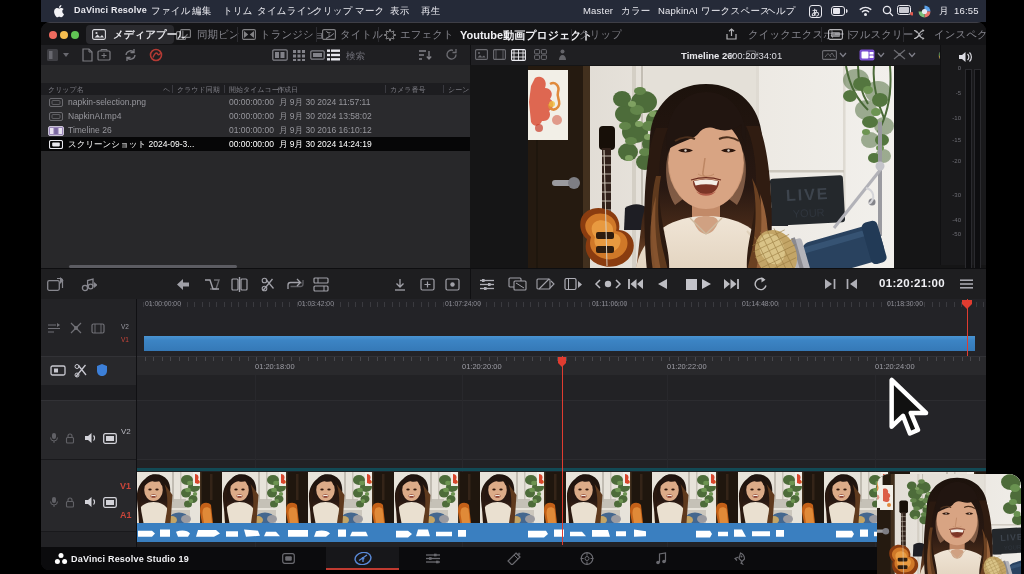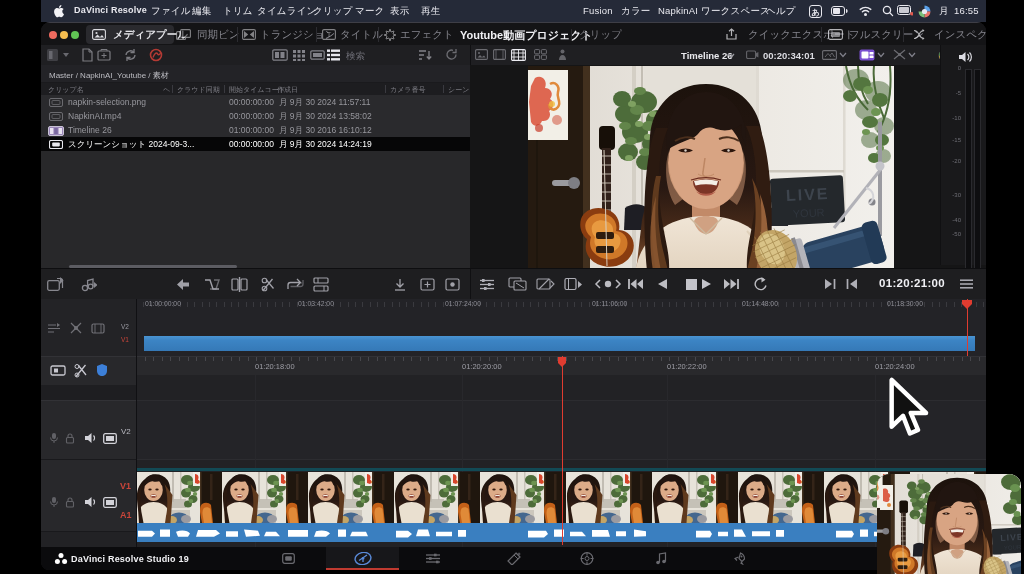--- a/index.html
+++ b/index.html
@@ -27,21 +27,21 @@
         </svg>
  <span class="mi" style="left:33px;font-weight:bold;font-size:9px">DaVinci Resolve</span>
  <span class="mi" style="left:110px">ファイル</span>
  <span class="mi" style="left:151px">編集</span>
  <span class="mi" style="left:182px">トリム</span>
  <span class="mi" style="left:216px">タイムライン</span>
  <span class="mi" style="left:272px">クリップ</span>
  <span class="mi" style="left:314px">マーク</span>
  <span class="mi" style="left:349px">表示</span>
  <span class="mi" style="left:380px">再生</span>
- <span class="mi" style="left:542px">Fusion</span>
+ <span class="mi" style="left:542px">Master</span>
  <span class="mi" style="left:580px">カラー</span>
  <span class="mi" style="left:617px">NapkinAI</span>
  <span class="mi" style="left:660px">ワークスペース</span>
  <span class="mi" style="left:725px">ヘルプ</span>
 
  <svg class="icn" style="left:768px;top:5px" width="13" height="13" viewBox="0 0 13 13">
           <rect x="0.5" y="0.5" width="12" height="12" rx="2.5" fill="none" stroke="#e8e8ee"></rect>
           <text x="6.5" y="9.5" font-size="8" fill="#e8e8ee" text-anchor="middle" font-weight="bold">あ</text>
         </svg>
  <svg class="icn" style="left:790px;top:5px" width="17" height="12" viewBox="0 0 17 12">
@@ -225,21 +225,21 @@
             <path d="M1 11c0-3 1.5-5 3.5-5s3.5 2 3.5 5z" fill="#b8b8c0"></path>
           </svg>
  <span class="ab" style="left:640px;top:5px;font-size:9.5px;font-weight:bold;color:#e8e8ec">Timeline 26</span>
  <svg class="icn" style="left:686px;top:8px" width="8" height="6" viewBox="0 0 8 6">
             <path d="M1 1l3 3.5L7 1" fill="none" stroke="#9a9aa0" stroke-width="1.3"></path>
           </svg>
  <svg class="icn" style="left:705px;top:4px" width="13" height="11" viewBox="0 0 13 11" opacity=".45">
             <rect x="0.6" y="2" width="9" height="7.5" rx="1.2" fill="none" stroke="#b8b8c0" stroke-width="1.1"></rect>
             <path d="M9.6 4.5 12.4 3v5.5L9.6 7z" fill="#b8b8c0"></path>
           </svg>
- <span class="ab" style="left:722px;top:5px;font-size:9.5px;font-weight:bold;color:#dcdce2">00:20:34:01</span>
+ <span class="ab" style="left:691px;top:5px;font-size:9.5px;font-weight:normal;color:#dcdce2">00:20:34:01</span>
  <svg class="icn" style="left:781px;top:4.5px" width="15" height="10" viewBox="0 0 15 10" opacity=".5">
             <rect x="0.6" y="0.6" width="13.8" height="8.8" rx="1.2" fill="none" stroke="#b8b8c0" stroke-width="1.1"></rect>
             <path d="M3 7l3-3.5L9 7M8 5.5 10 3l2.5 4" fill="none" stroke="#b8b8c0" stroke-width=".9"></path>
           </svg>
  <svg class="icn" style="left:798px;top:7px" width="8" height="6" viewBox="0 0 8 6">
             <path d="M1 1l3 3.5L7 1" fill="none" stroke="#80808a" stroke-width="1.2"></path>
           </svg>
  <svg class="icn" style="left:818px;top:3.5px" width="16" height="12" viewBox="0 0 16 12">
             <rect x="0.5" y="0.5" width="15" height="11" rx="2" fill="#7a4fd0"></rect>
             <rect x="2.5" y="2.5" width="7" height="7" rx="1" fill="#fff"></rect>
@@ -264,23 +264,20 @@
             <path d="M1 7.5A6.5 6.5 0 0 1 7.5 1v6.5z" fill="#4a9a50"></path>
             <circle cx="7.5" cy="7.5" r="2.5" fill="#1a1a1e"></circle>
           </svg>
  <svg class="icn" style="left:917px;top:3px" width="15" height="13" viewBox="0 0 15 13">
             <path d="M1 4.5h3L8 1v11L4 8.5H1z" fill="#e8e8ee"></path>
             <path d="M10 3.5a4.5 4.5 0 0 1 0 6M12 2a7 7 0 0 1 0 9" fill="none" stroke="#e8e8ee" stroke-width="1.3"></path>
           </svg>
 </div>
 
 <div class="ab" style="left:0;top:43px;width:429px;height:203px;background:#28282a">
- <div class="ab" style="left:0;top:0;width:429px;height:18px;background:#232327;border-bottom:1px solid #1a1a1d">
-  <span class="ab" style="left:8px;top:5px;font-size:8px;color:#bcbcc2">Master / NapkinAI_Youtube / 素材</span>
- </div>
  <div class="ab" style="left:0;top:18px;width:429px;height:12px;background:#1d1d20;font-size:7px;color:#7e7e85">
   <span class="ab" style="left:7px;top:2px">クリップ名</span>
   <span class="ab" style="left:122px;top:2px">ヘ</span>
   <span class="ab" style="left:136px;top:2px">クラウド同期</span>
   <span class="ab" style="left:188px;top:2px">開始タイムコード</span>
   <span class="ab" style="left:236px;top:2px">作成日</span>
   <span class="ab" style="left:349px;top:2px">カメラ番号</span>
   <span class="ab" style="left:407px;top:2px">シーン</span>
   <div class="ab" style="left:131px;top:2px;width:1px;height:8px;background:#3a3a40"></div>
   <div class="ab" style="left:183px;top:2px;width:1px;height:8px;background:#3a3a40"></div>

